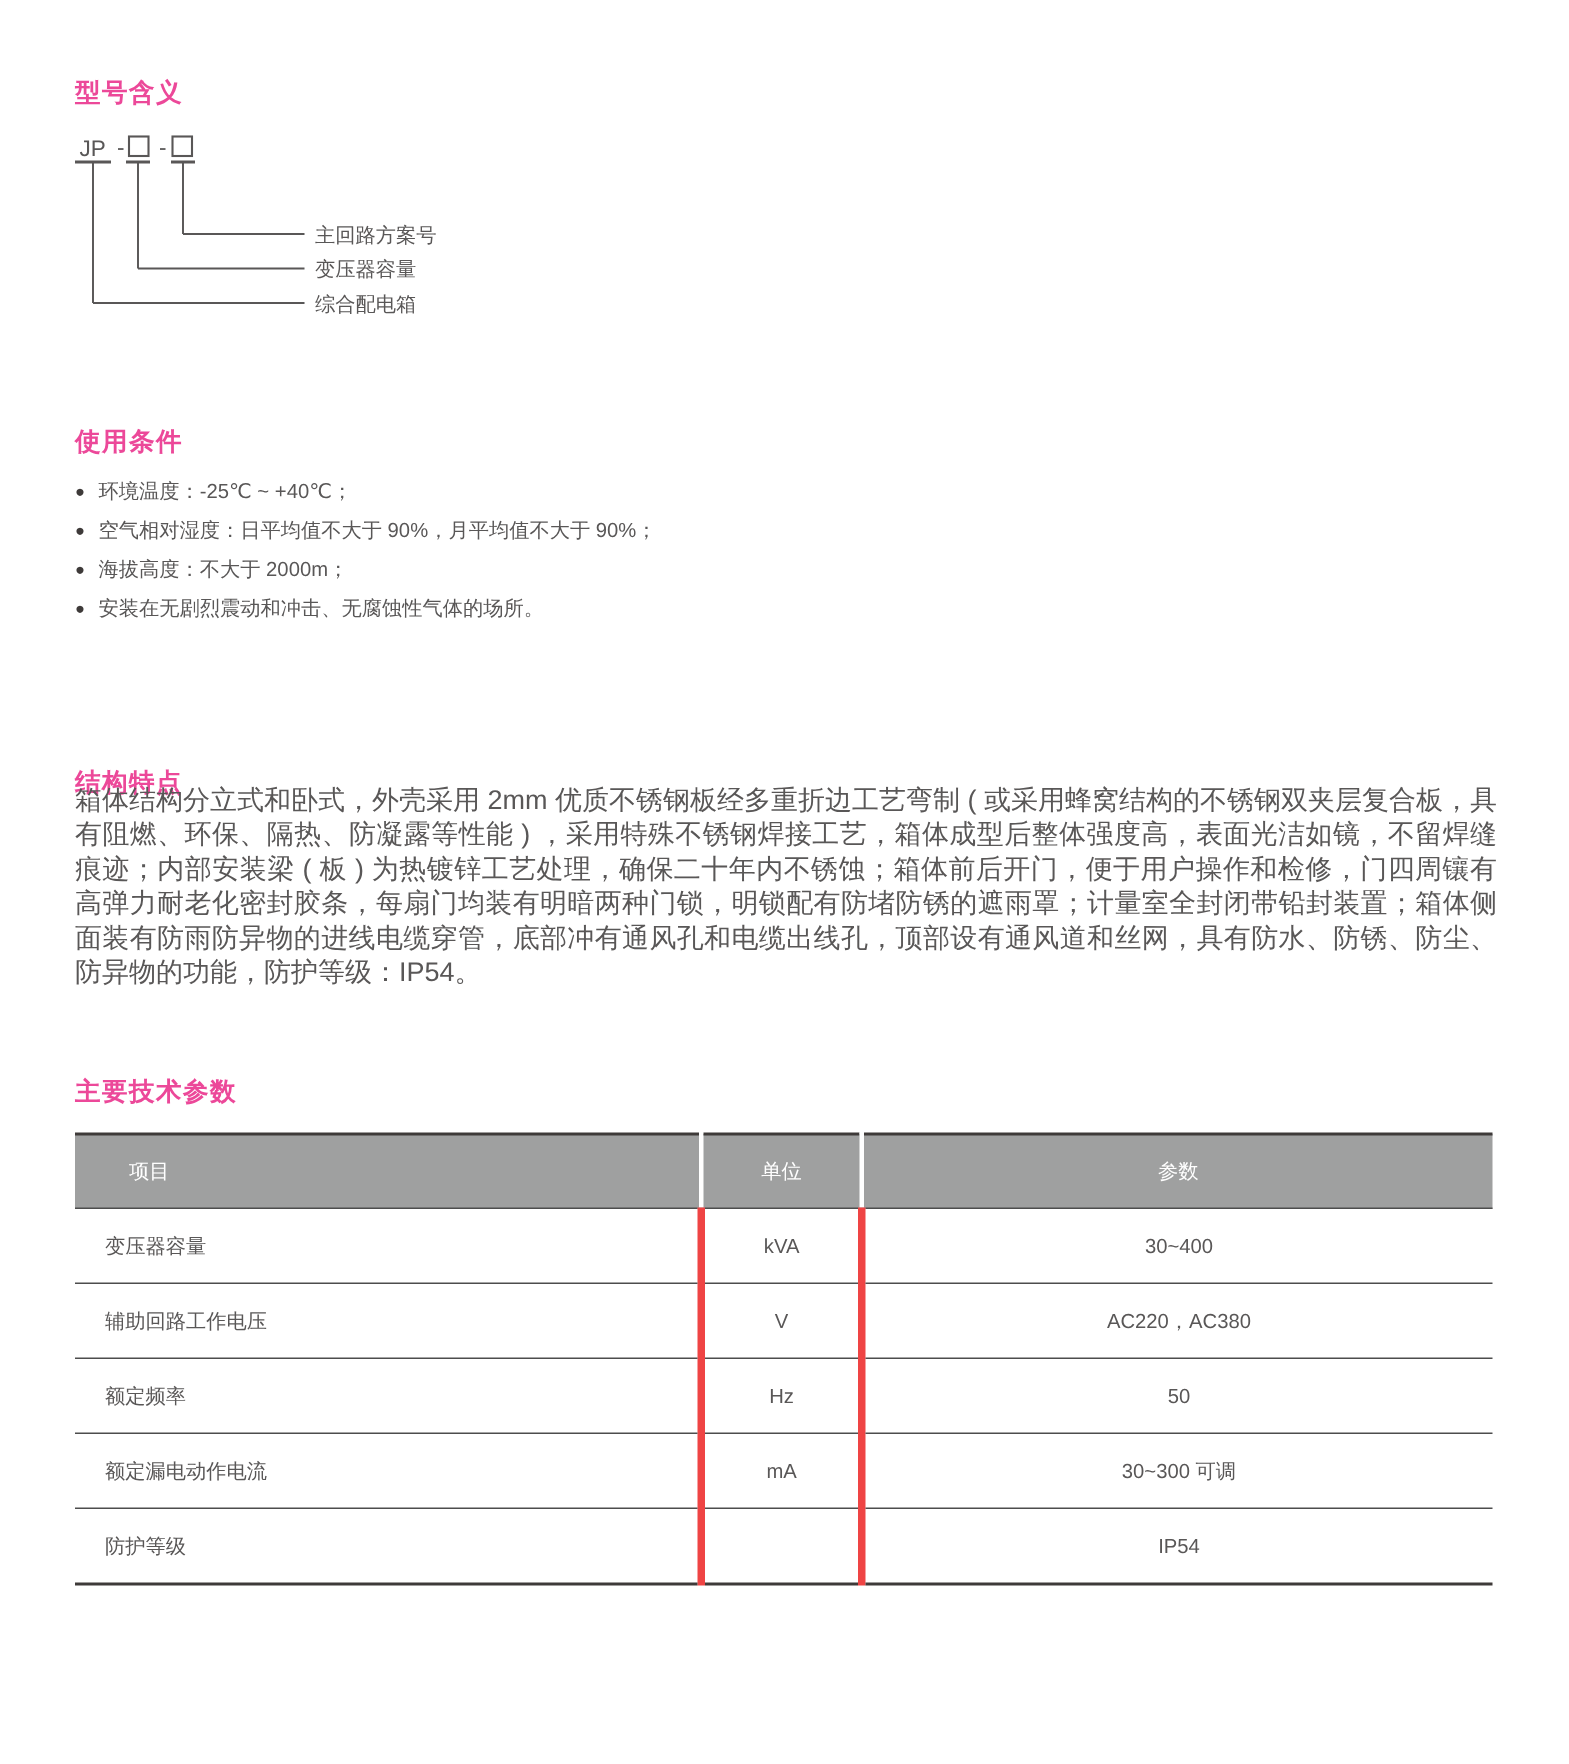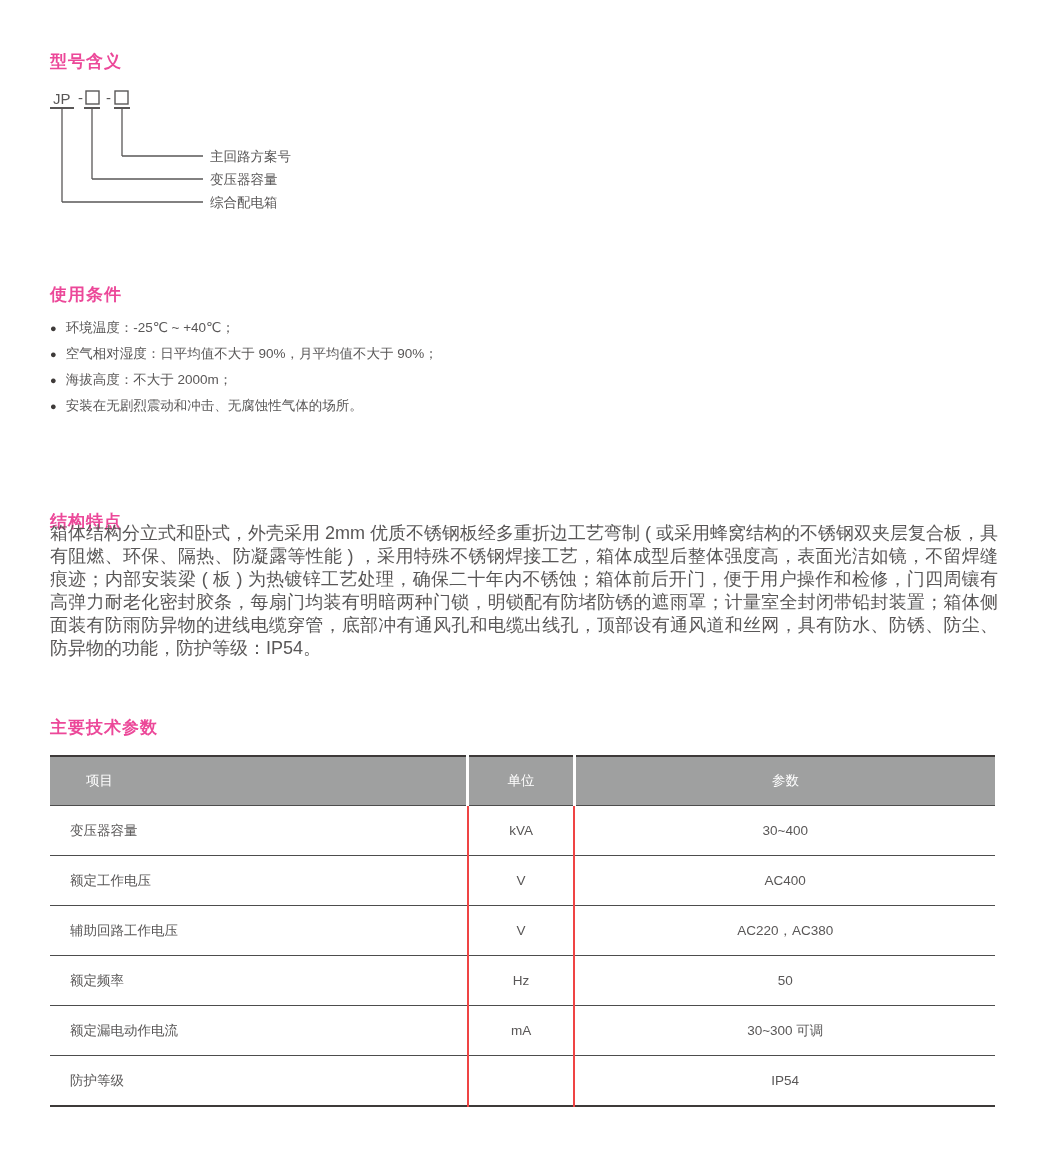--- a/index.html
+++ b/index.html
@@ -55,21 +55,21 @@
     height:46px;
     border-bottom:1px solid #4d4d4d;
   }
   .tech-table th + th{border-left:3px solid #ffffff;}
   .tech-table th.col-item{text-align:left;padding-left:36px;}
   .tech-table td{
     height:47px;
     border-bottom:1px solid #4d4d4d;
     text-align:center;
   }
-  .tech-table td + td{border-left:2px solid #ef4444;}
+  .tech-table td + td{border-left:5px solid #ef4444;}
   .tech-table td.cell-item{text-align:left;padding-left:20px;}
   .tech-table tr:last-child td{border-bottom:none;}
   .tech-table col.c1{width:44.2%;}
   .tech-table col.c2{width:11.3%;}
   .tech-table col.c3{width:44.5%;}
 
   svg text{fill:#595757;}
   svg .code-text{font-size:15px;}
   svg .label-text{font-size:13.5px;}
 </style>
@@ -144,25 +144,20 @@
         <th>参数</th>
       </tr>
     </thead>
     <tbody>
       <tr>
         <td class="cell-item">变压器容量</td>
         <td>kVA</td>
         <td>30~400</td>
       </tr>
       <tr>
-        <td class="cell-item">额定工作电压</td>
-        <td>V</td>
-        <td>AC400</td>
-      </tr>
-      <tr>
         <td class="cell-item">辅助回路工作电压</td>
         <td>V</td>
         <td>AC220，AC380</td>
       </tr>
       <tr>
         <td class="cell-item">额定频率</td>
         <td>Hz</td>
         <td>50</td>
       </tr>
       <tr>

